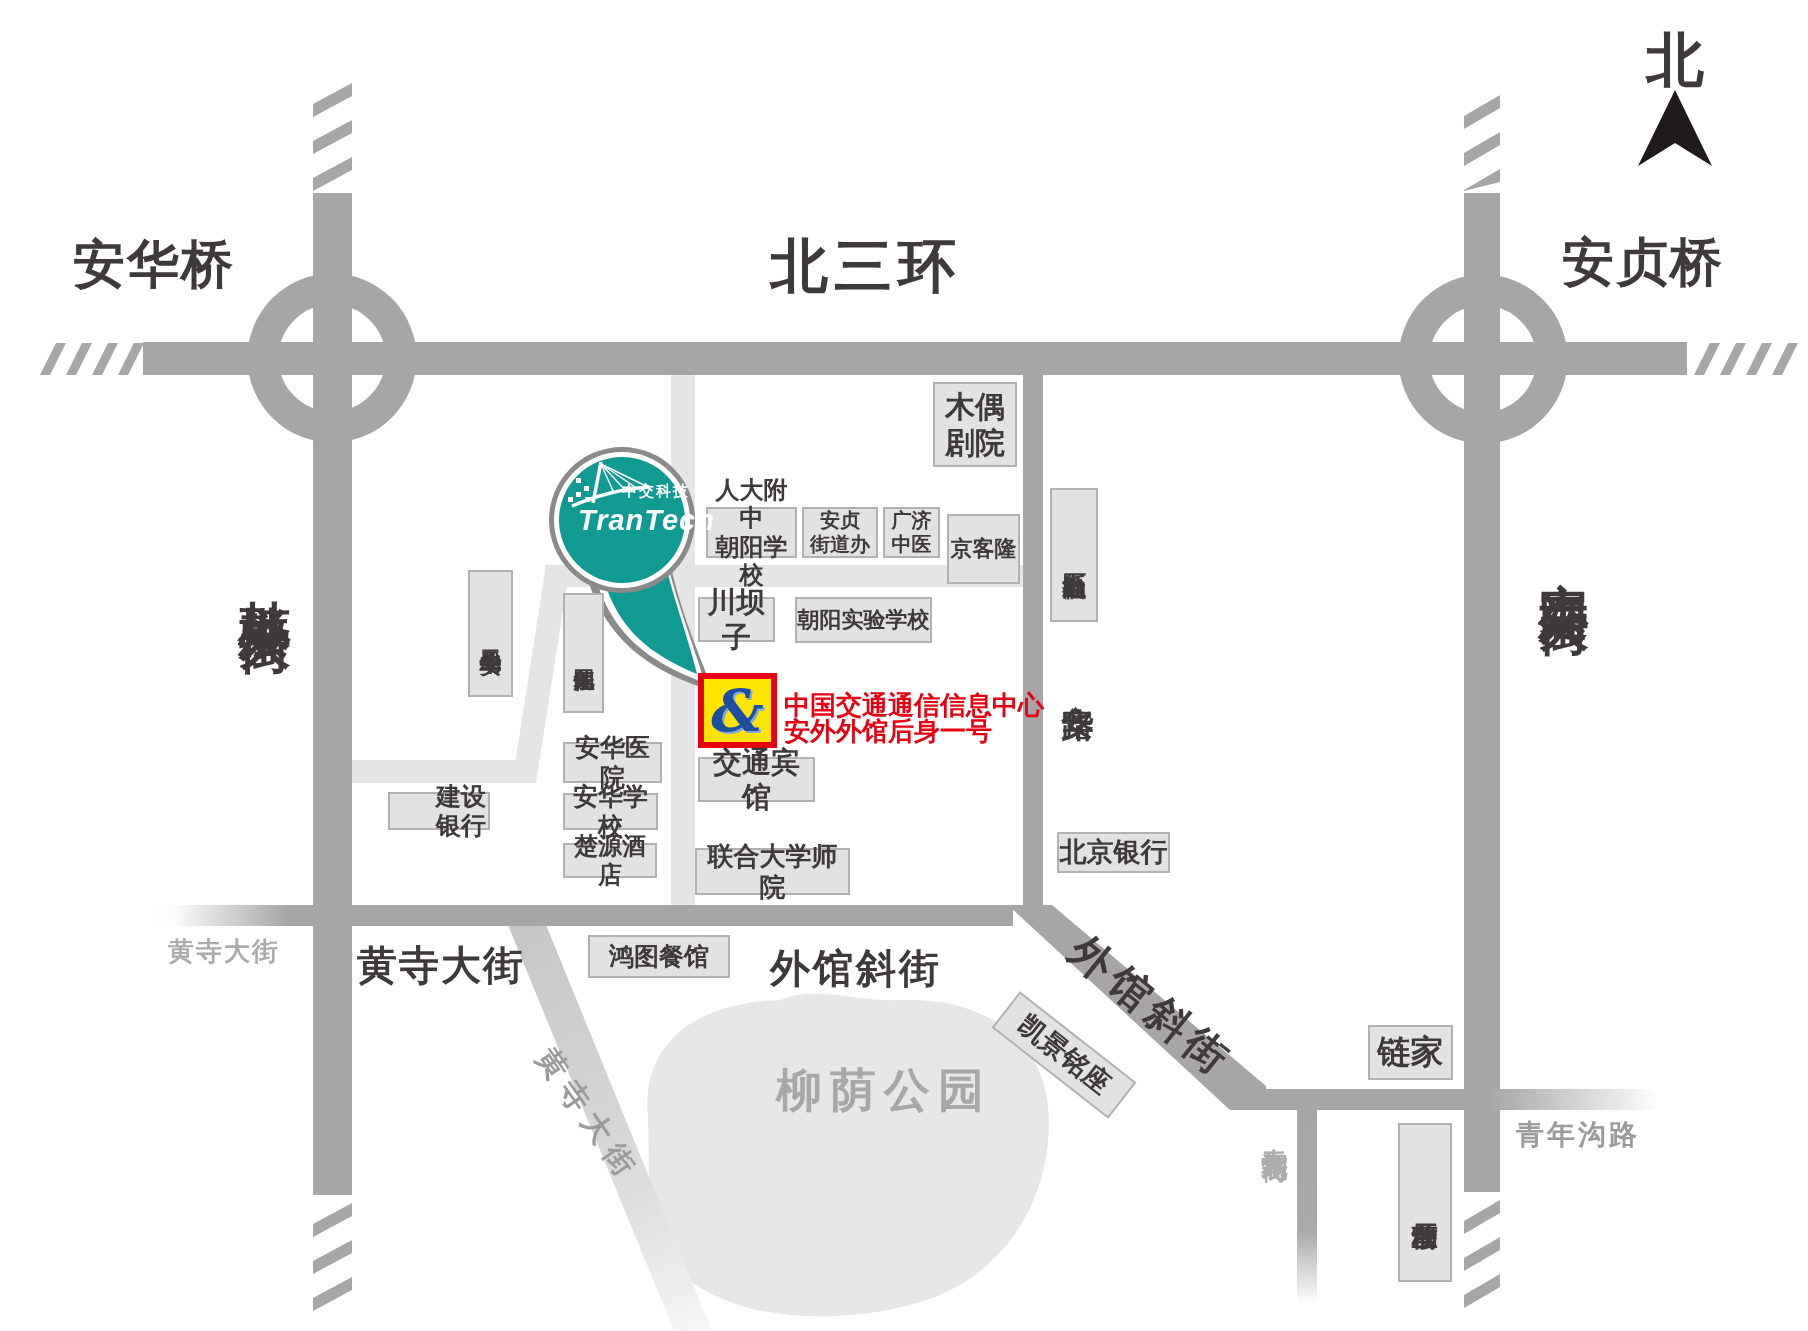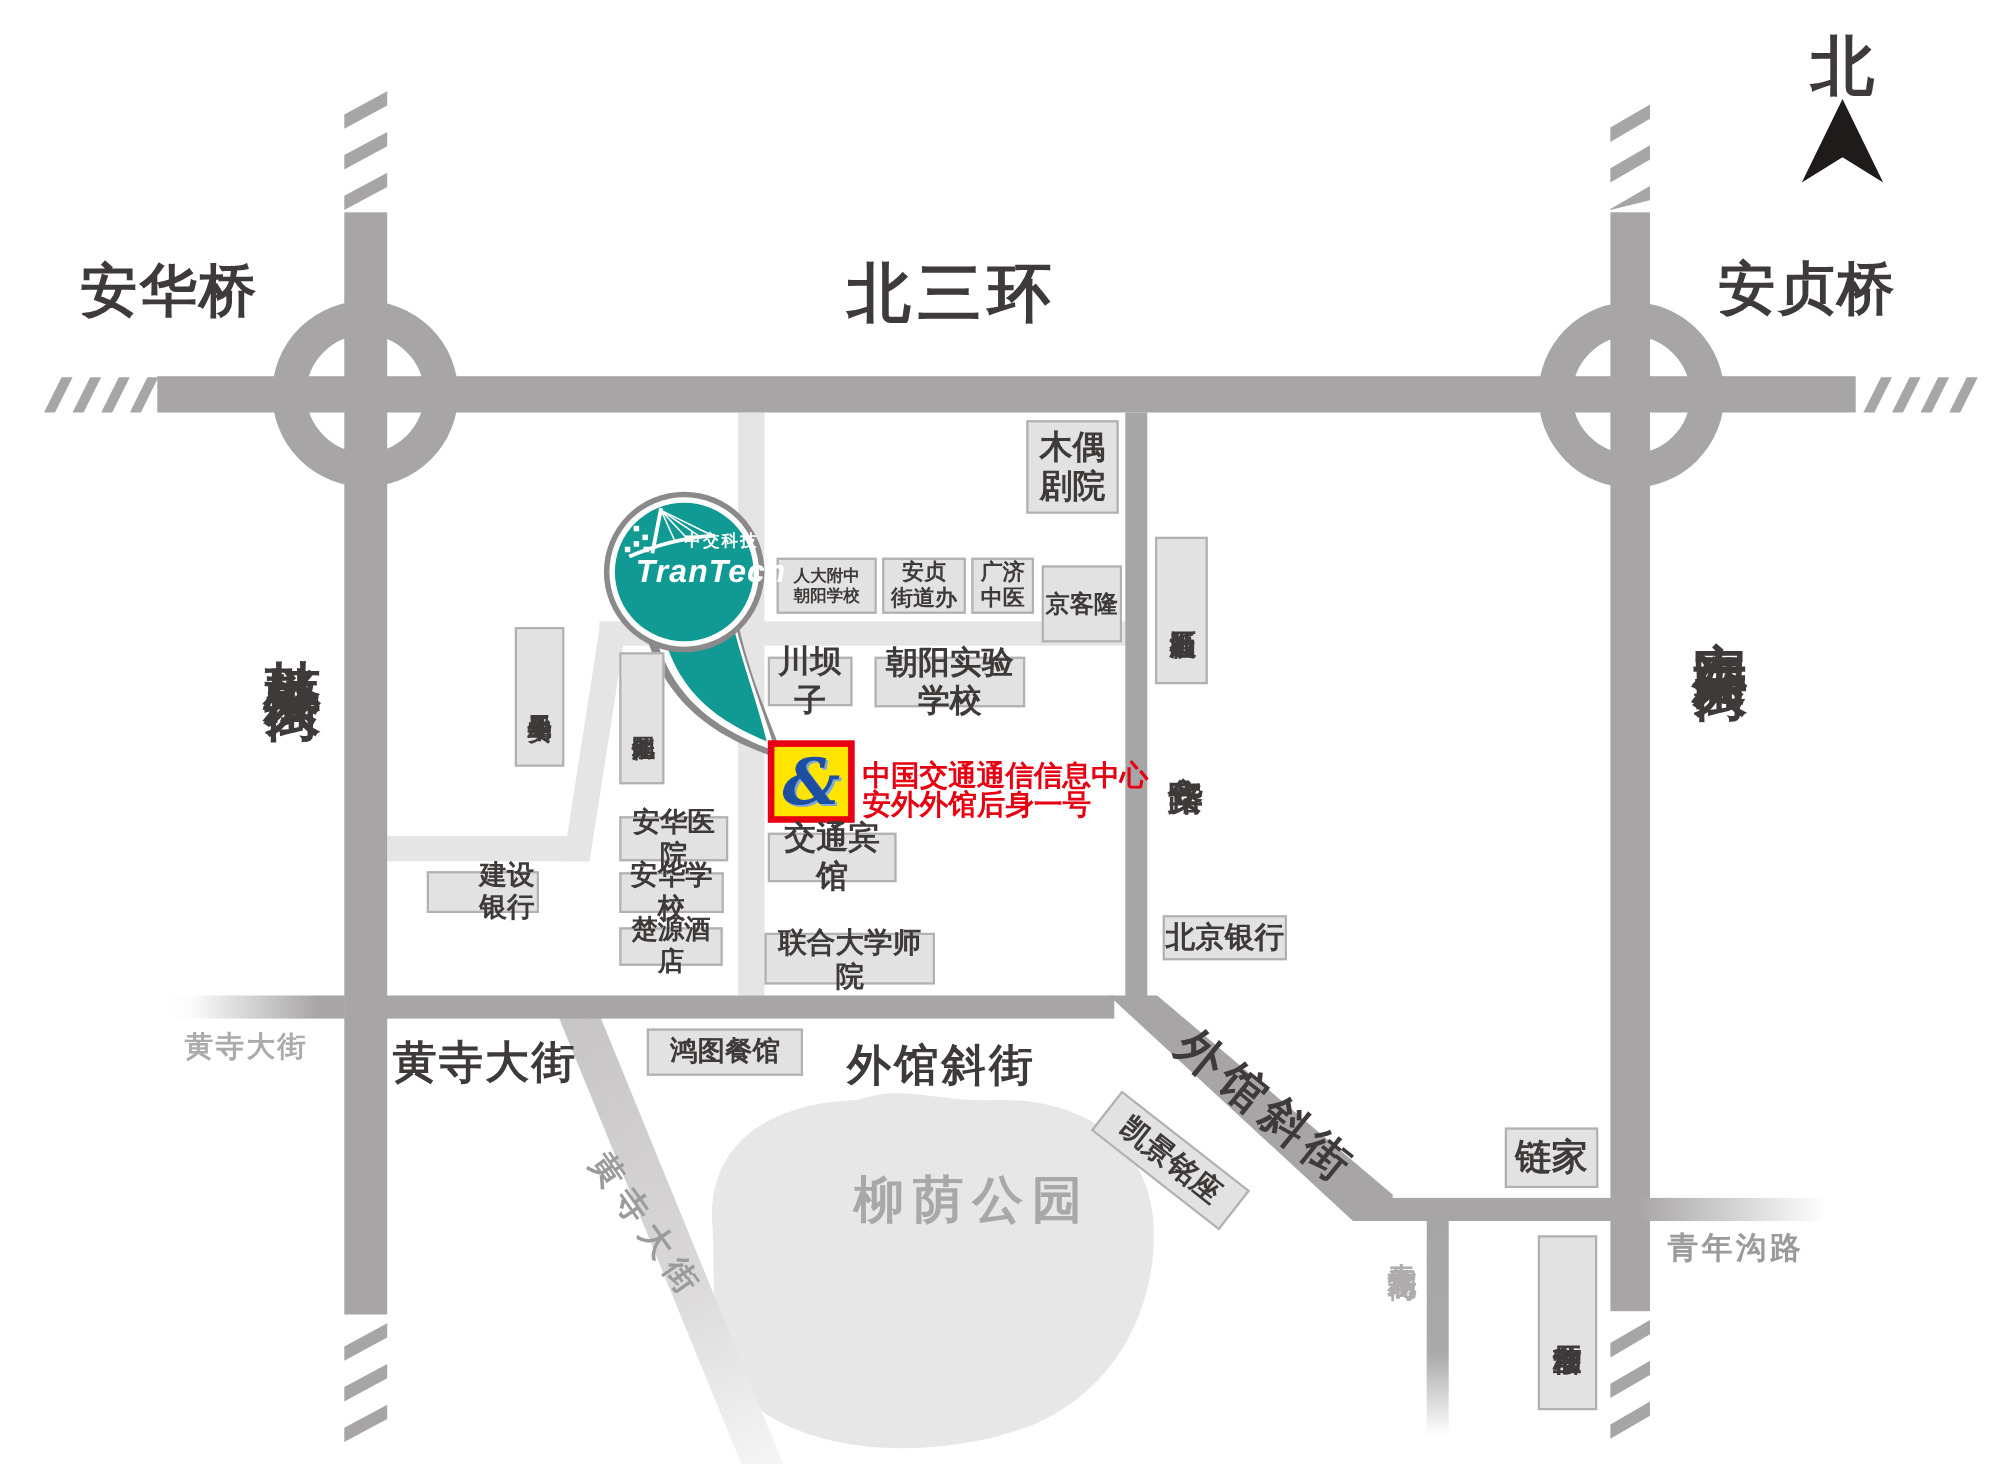--- a/index.html
+++ b/index.html
@@ -158,30 +158,30 @@
   <div class="grayname" style="left:560px;top:1040px;font-size:30px;letter-spacing:9px;color:#9b9b9b;transform:rotate(55deg);transform-origin:0 0;">黄寺大街</div>
   <div class="roadname" style="left:770px;top:941px;font-size:40px;letter-spacing:3px;">外馆斜街</div>
   <div class="roadname" style="left:1093px;top:923px;font-size:42px;letter-spacing:7px;transform:rotate(39deg);transform-origin:0 0;">外馆斜街</div>
   <div class="grayname" style="left:1516px;top:1116px;font-size:28px;letter-spacing:3px;color:#9b9b9b;text-align:center;">青年沟路</div>
   <div class="grayname vert" style="left:1258px;top:1128px;font-size:26px;letter-spacing:2px;color:#aeacad;">青年湖北街</div>
   <div class="grayname" style="left:776px;top:1060px;font-size:46px;letter-spacing:8px;color:#a9a8a8;">柳荫公园</div>
   <div class="roadname" style="left:1646px;top:22px;font-size:58px;">北</div>
 
   <div class="box pre" style="left:933px;top:382px;width:84px;height:85px;font-size:30px;">木偶
 剧院</div>
-  <div class="box pre" style="left:706px;top:507px;width:91px;height:51px;font-size:15px;">人大附中
+  <div class="box pre" style="left:706px;top:507px;width:91px;height:51px;font-size:24px;">人大附中
 朝阳学校</div>
   <div class="box pre" style="left:802px;top:507px;width:76px;height:51px;font-size:20px;">安贞
 街道办</div>
   <div class="box pre" style="left:883px;top:507px;width:57px;height:51px;font-size:20px;">广济
 中医</div>
   <div class="box" style="left:947px;top:490px;width:73px;height:70px;font-size:22px;margin-top:24px;">京客隆</div>
   <div class="box vert" style="left:1050px;top:488px;width:48px;height:134px;font-size:24px;">石油出版社</div>
   <div class="box" style="left:698px;top:597px;width:77px;height:45px;font-size:29px;">川坝子</div>
-  <div class="box" style="left:795px;top:597px;width:137px;height:46px;font-size:29px;">朝阳实验学校</div>
+  <div class="box" style="left:795px;top:597px;width:137px;height:46px;font-size:22px;">朝阳实验学校</div>
   <div class="box vert" style="left:468px;top:570px;width:45px;height:127px;font-size:22px;">安华里二幼</div>
   <div class="box vert" style="left:563px;top:593px;width:41px;height:120px;font-size:21px;">汇佳幼儿园</div>
   <div class="box" style="left:563px;top:742px;width:99px;height:41px;font-size:25px;">安华医院</div>
   <div class="box" style="left:388px;top:792px;width:102px;height:38px;font-size:25px;padding-left:44px;">建设银行</div>
   <div class="box" style="left:563px;top:793px;width:95px;height:37px;font-size:25px;">安华学校</div>
   <div class="box" style="left:563px;top:843px;width:94px;height:35px;font-size:24px;">楚源酒店</div>
   <div class="box" style="left:698px;top:757px;width:117px;height:45px;font-size:29px;">交通宾馆</div>
   <div class="box" style="left:695px;top:848px;width:155px;height:47px;font-size:26px;">联合大学师院</div>
   <div class="box" style="left:588px;top:935px;width:142px;height:43px;font-size:25px;">鸿图餐馆</div>
   <div class="box" style="left:1057px;top:832px;width:113px;height:41px;font-size:27px;">北京银行</div>

